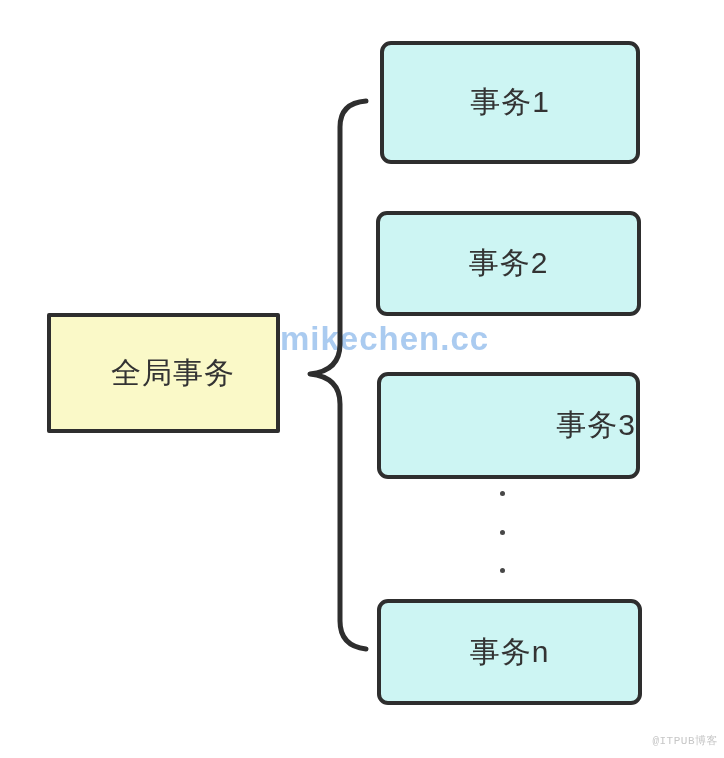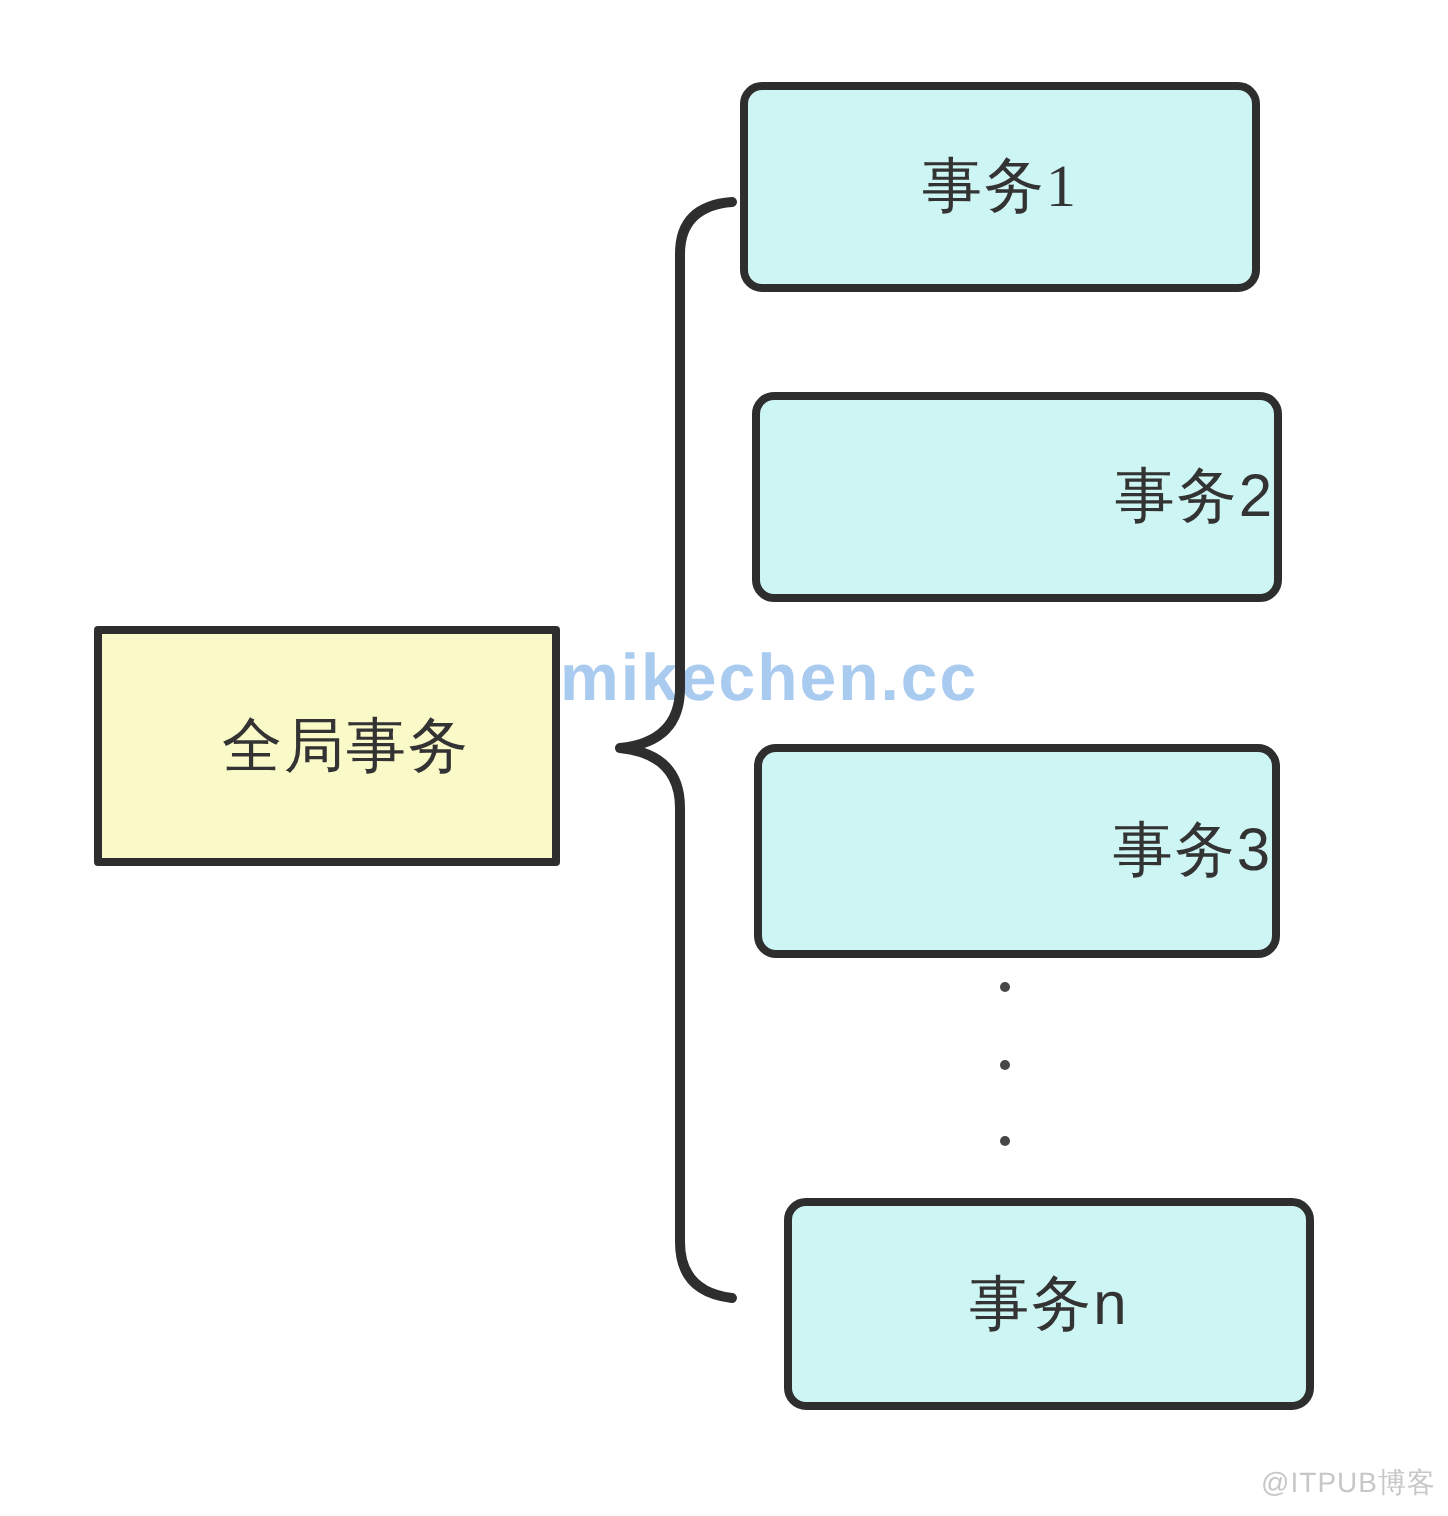--- a/index.html
+++ b/index.html
@@ -29,24 +29,24 @@
     left: 47px; top: 313px;
     width: 233px; height: 120px;
     background: var(--root-fill, #faf9c8);
     border-radius: 2px;
     padding-left: 19px;
   }
   .node-child {
     background: var(--child-fill, #cdf5f3);
     border-radius: 11px;
   }
-  .node-child-1 { left: 370px; top: 41px;  width: 260px; height: 105px; font-family: Liberation Serif, serif; }
-  .node-child-2 { left: 376px; top: 196px; width: 265px; height: 105px; justify-content: flex-end; }
+  .node-child-1 { left: 380px; top: 41px;  width: 260px; height: 123px; }
+  .node-child-2 { left: 376px; top: 211px; width: 265px; height: 105px; }
   .node-child-3 { left: 377px; top: 372px; width: 263px; height: 107px; justify-content: flex-end; }
-  .node-child-n { left: 392px; top: 599px; width: 265px; height: 106px; }
+  .node-child-n { left: 377px; top: 599px; width: 265px; height: 106px; }
   .brace-svg {
     position: absolute;
     left: 290px; top: 85px;
     width: 90px; height: 580px;
     overflow: visible;
   }
   .brace-path {
     fill: none;
     stroke: var(--border, #2e2e2e);
     stroke-width: 5;
@@ -70,23 +70,24 @@
     width: 5px; height: 5px;
     border-radius: 50%;
     background: #474747;
   }
   .dot-1 { top: 491px; }
   .dot-2 { top: 530px; }
   .dot-3 { top: 568px; }
   .footer-credit {
     position: absolute;
     right: 6px; top: 733px;
-    font-size: 14px;
+    font-size: 11px;
     color: var(--footer, #c7c7c7);
     letter-spacing: 0.5px;
+    font-family: Liberation Mono, monospace;
   }
 </style>
 </head>
 <body>
 
 <div class="canvas">
 
   <span class="watermark">mikechen.cc</span>
 
   <svg class="brace-svg" viewBox="290 85 90 580" aria-hidden="true">

